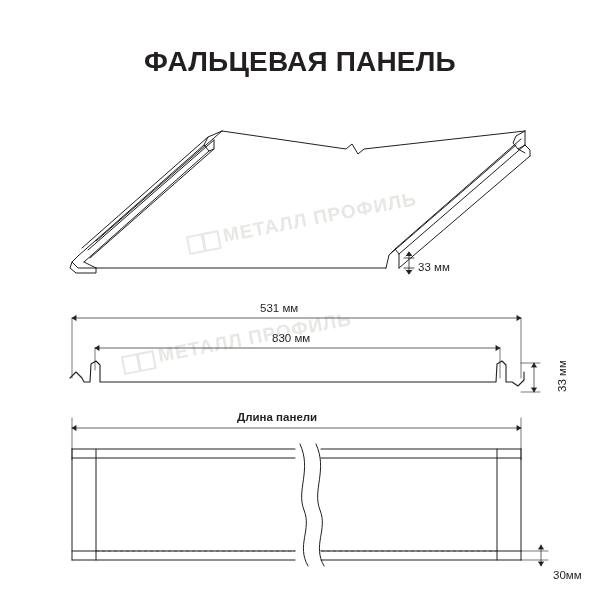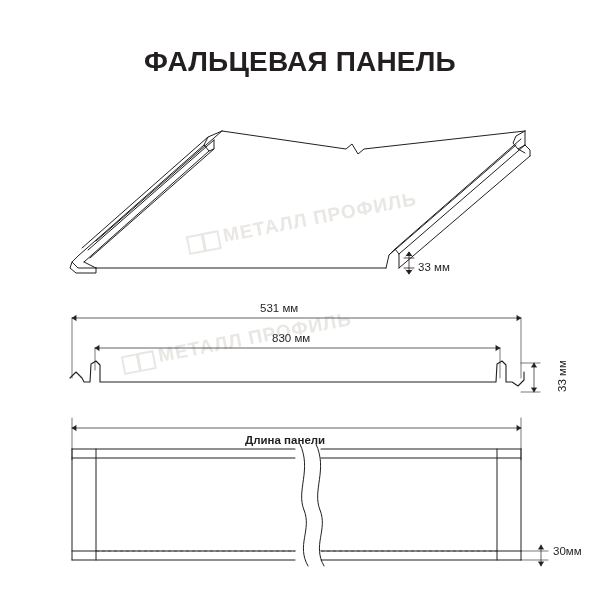--- a/index.html
+++ b/index.html
@@ -214,16 +214,16 @@
         <path d="M538.5,549 L541,545 L543.5,549 Z" fill="#231f20" stroke-width="0.5"></path>
         <path d="M538.5,562 L541,566 L543.5,562 Z" fill="#231f20" stroke-width="0.5"></path>
       </g>
     </g>
   </svg>
 
   <div class="lbl" style="left:418px; top:261px;">33 мм</div>
   <div class="lbl" style="left:260px; top:302px;">531 мм</div>
   <div class="lbl" style="left:272px; top:332px;">830 мм</div>
   <div class="lbl vert" style="left:556px; top:392px;">33 мм</div>
-  <div class="lbl lbl-bold" style="left:245px; top:411px;margin-top:23px;">Длина панели</div>
-  <div class="lbl" style="left:553px; top:545px;">30мм</div>
+  <div class="lbl lbl-bold" style="left:237px; top:411px;">Длина панели</div>
+  <div class="lbl" style="left:553px; top:569px;">30мм</div>
 
 </div>
 
 </body></html>

